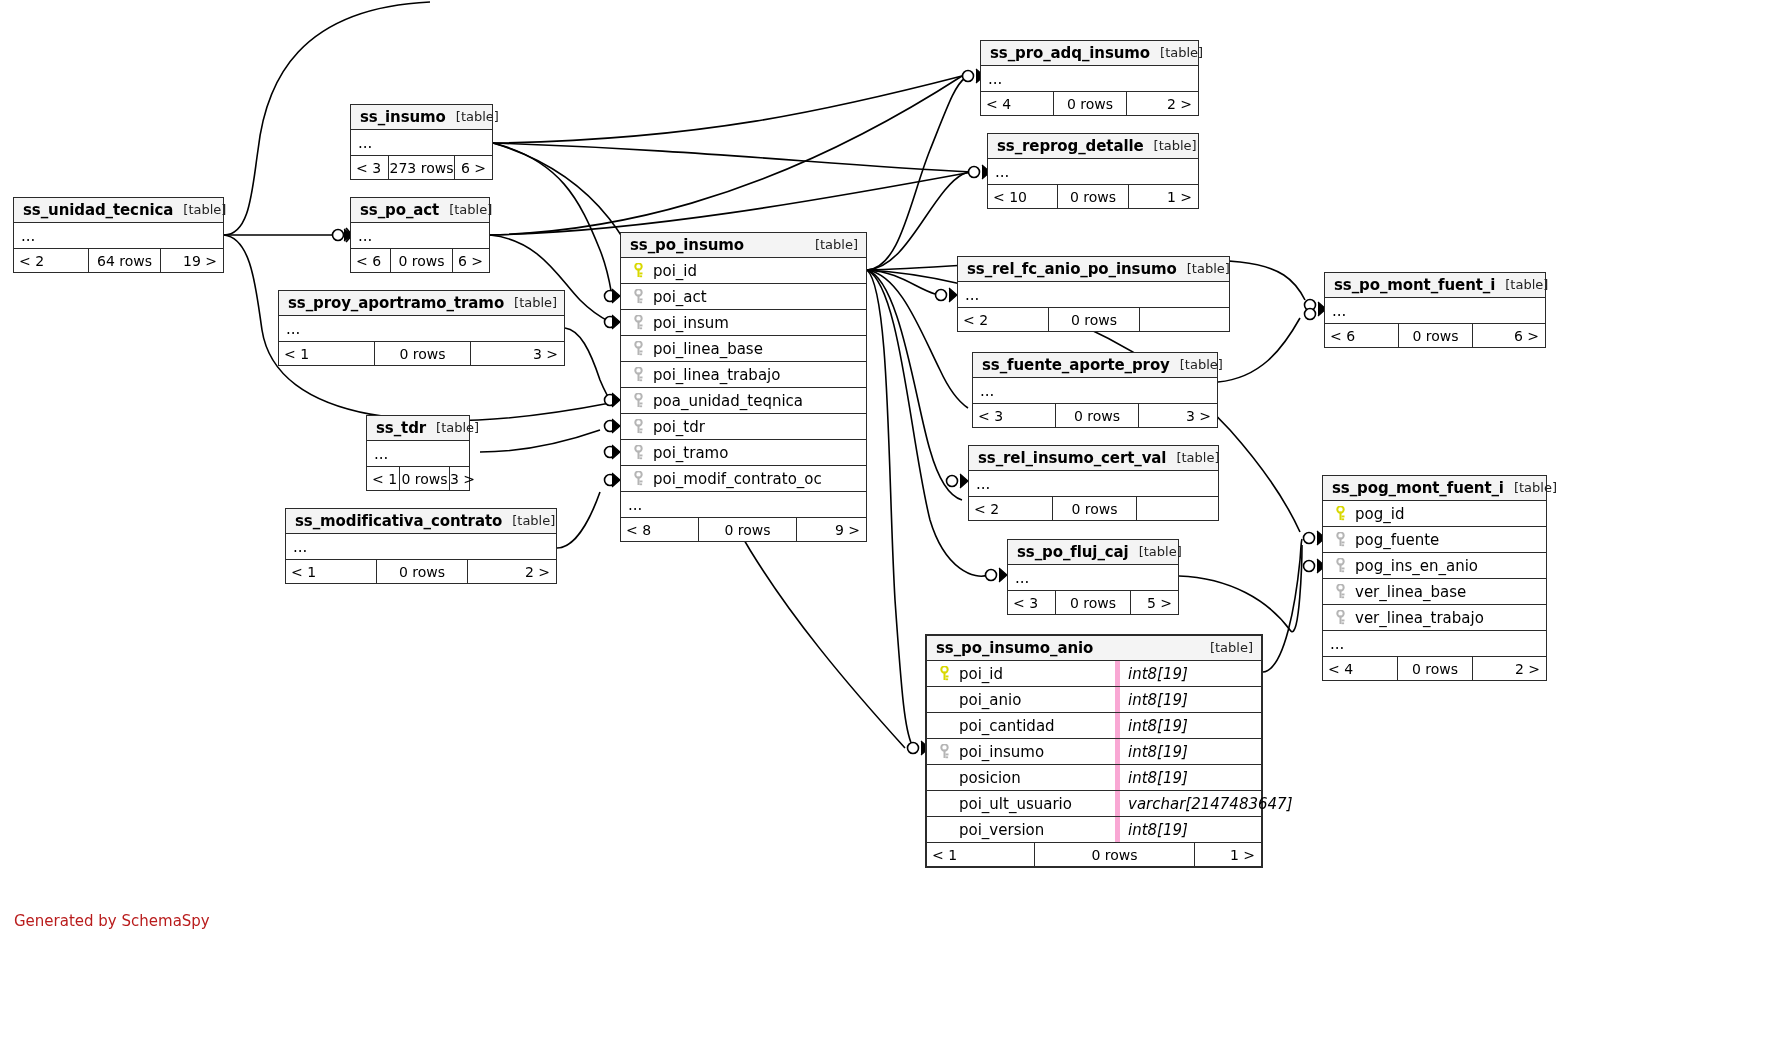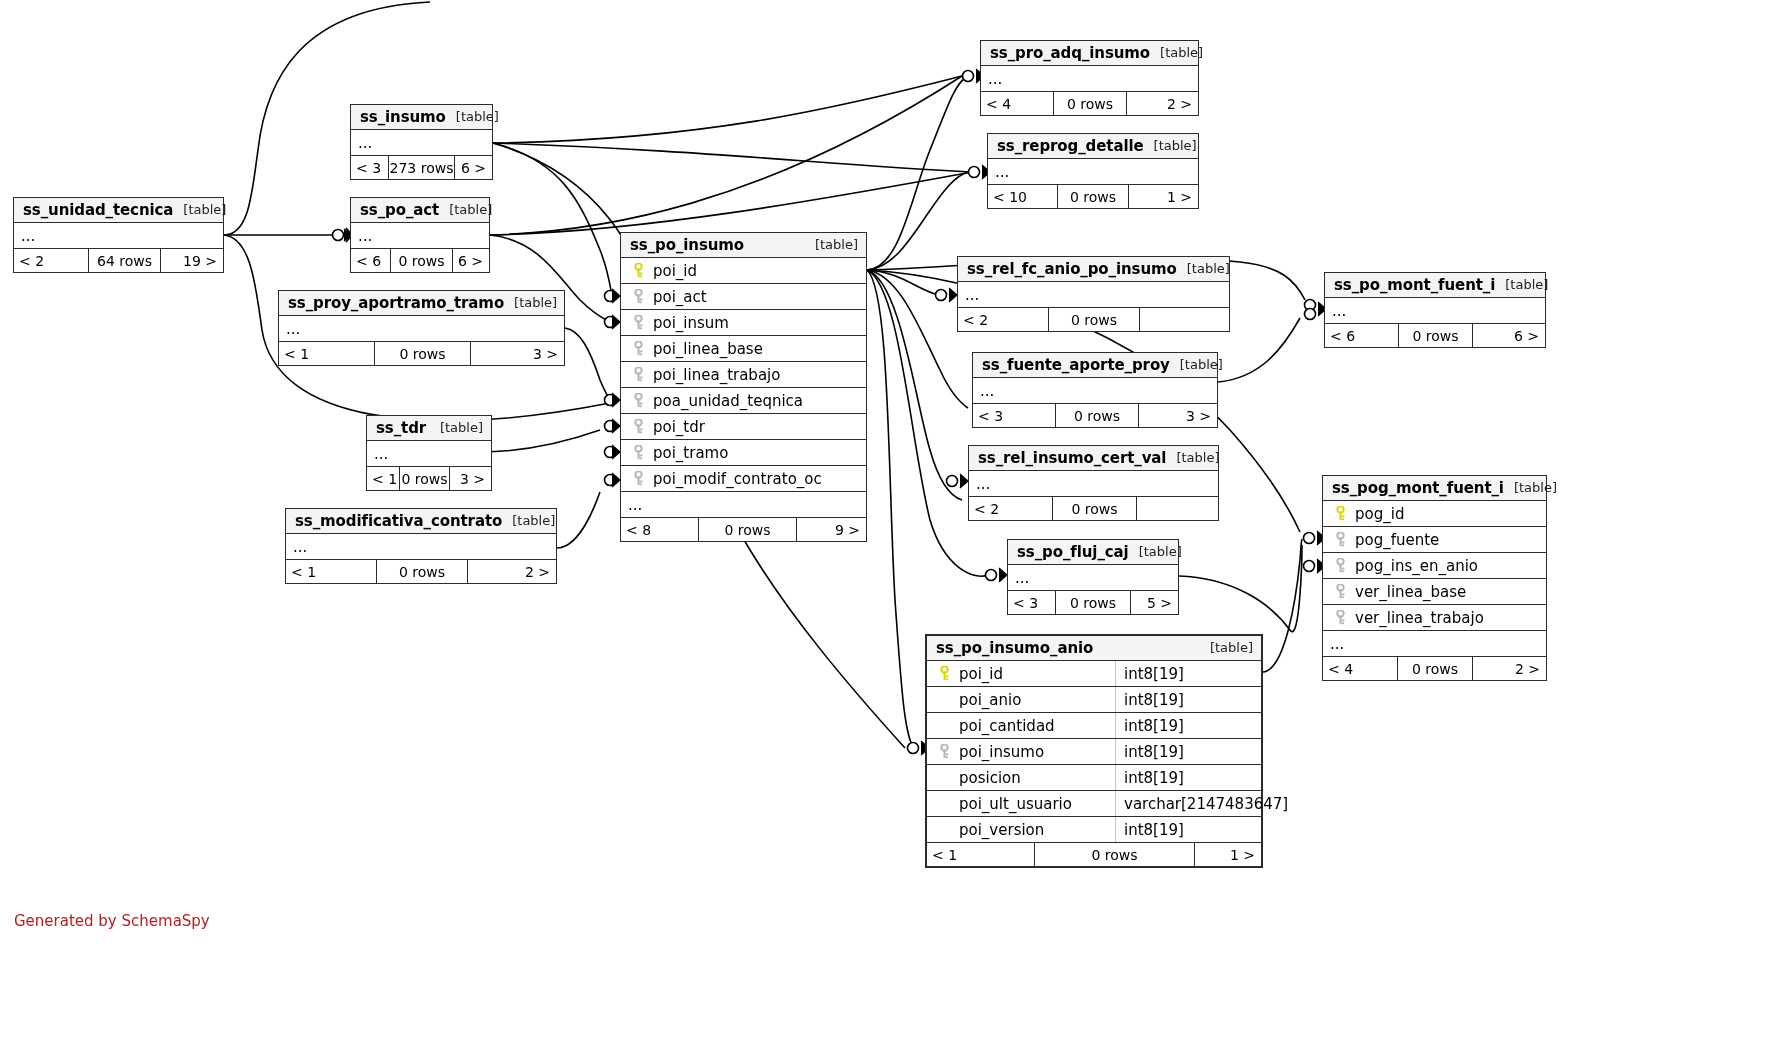--- a/index.html
+++ b/index.html
@@ -111,23 +111,24 @@
     padding-left: 8px;
     box-sizing: border-box;
     overflow: hidden;
   }
   .col-type-cell {
     display: flex;
     align-items: center;
     height: 100%;
     padding-left: 8px;
     box-sizing: border-box;
-    border-left: 1px solid #f9a8d4;
+    border-left: 5px solid #f9a8d4;
     width: 150px;
     font-size: 15px;
+    font-style: italic;
   }
   .key-slot {
     width: 18px;
     min-width: 18px;
     display: inline-flex;
     align-items: center;
     justify-content: center;
     margin-right: 4px;
   }
   .col-text { padding-left: 2px; }
@@ -276,21 +277,21 @@
           <span class="tbl-name">ss_proy_aportramo_tramo</span>
           <span class="tbl-tag">[table]</span>
         </div>
         <div class="tbl-body-ellipsis">...</div>
         <div class="tbl-foot">
           <div class="foot-left" style="width: 96px; flex: 0 0 auto;">&lt; 1</div>
           <div class="foot-mid" style="width: 96px; flex: 0 0 auto;">0 rows</div>
           <div class="foot-right" style="flex: 1 1 auto;">3 &gt;</div>
         </div>
       </div>
-      <div class="table-node" style="left: 366px; top: 415px; width: 126px;">
+      <div class="table-node" style="left: 366px; top: 415px; width: 104px;">
         <div class="tbl-head">
           <span class="tbl-name">ss_tdr</span>
           <span class="tbl-tag">[table]</span>
         </div>
         <div class="tbl-body-ellipsis">...</div>
         <div class="tbl-foot">
           <div class="foot-left" style="width: 33px; flex: 0 0 auto;">&lt; 1</div>
           <div class="foot-mid" style="width: 50px; flex: 0 0 auto;">0 rows</div>
           <div class="foot-right" style="flex: 1 1 auto;">3 &gt;</div>
         </div>

